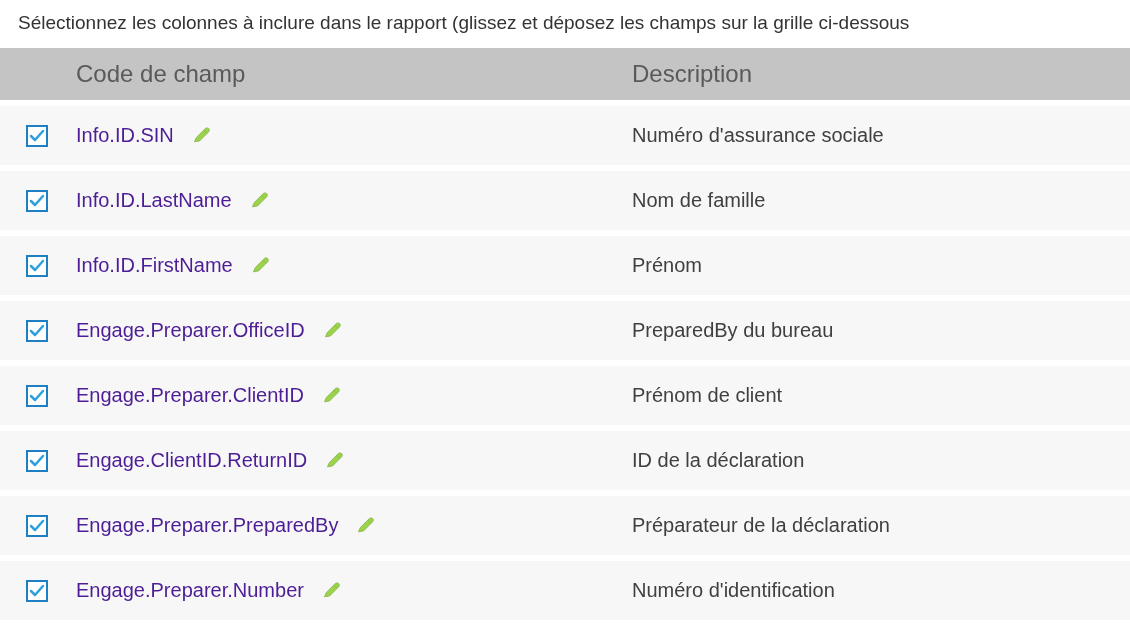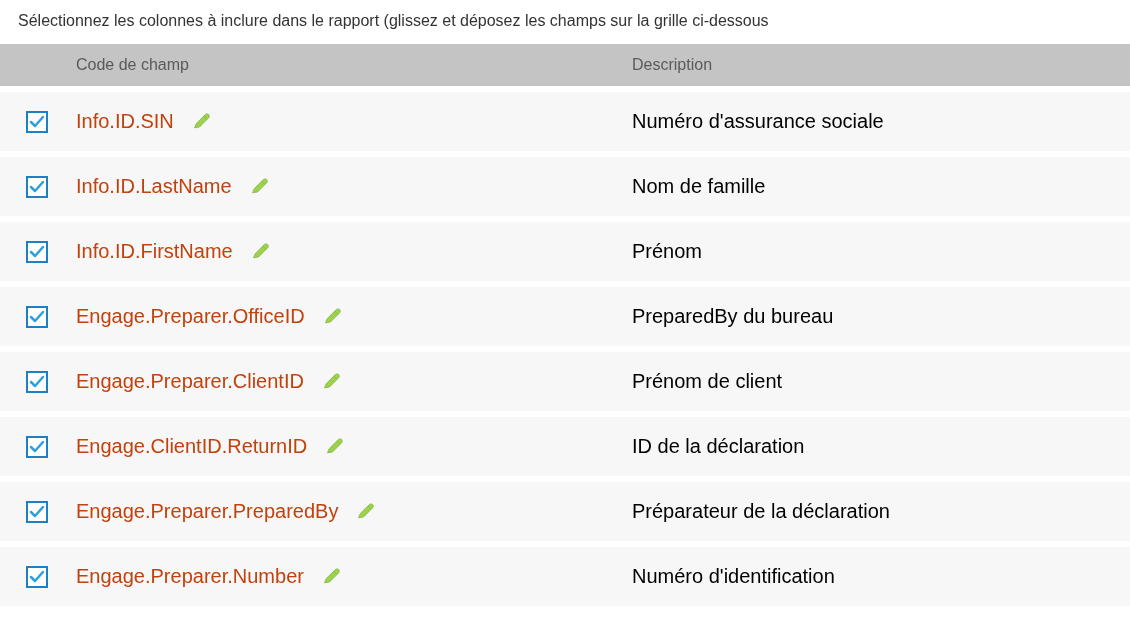--- a/index.html
+++ b/index.html
@@ -12,28 +12,28 @@
       font-size: 18px;
       color: #444;
       background: #fff;
       width: 1130px;
     }
     .container {
       width: 100%;
     }
     .instructions {
       padding: 12px 18px 14px 18px;
-      font-size: 16px;
+      font-size: 19px;
       color: #333;
     }
     .header-row {
       display: flex;
       background: #c4c4c4;
       color: #555;
-      font-size: 16px;
+      font-size: 24px;
       padding: 12px 0;
     }
     .col-check {
       width: 76px;
       flex-shrink: 0;
       display: flex;
       align-items: center;
       justify-content: flex-start;
       padding-left: 26px;
     }
@@ -74,33 +74,33 @@
       display: flex;
       align-items: center;
       justify-content: center;
       cursor: pointer;
     }
     .checkbox svg {
       width: 16px;
       height: 16px;
     }
     .code-text {
-      color: #c2410c;
+      color: #4c1d95;
     }
     .edit-icon {
       display: inline-flex;
       align-items: center;
       cursor: pointer;
     }
     .edit-icon svg {
       width: 20px;
       height: 20px;
     }
     .desc-text {
-      color: #000000;
+      color: #404040;
     }
   </style>
 </head>
 <body>
 
 <div class="container">
   <div class="instructions">Sélectionnez les colonnes à inclure dans le rapport (glissez et déposez les champs sur la grille ci-dessous</div>
   <div class="header-row">
     <div class="col-check"></div>
     <div class="col-code">Code de champ</div>

